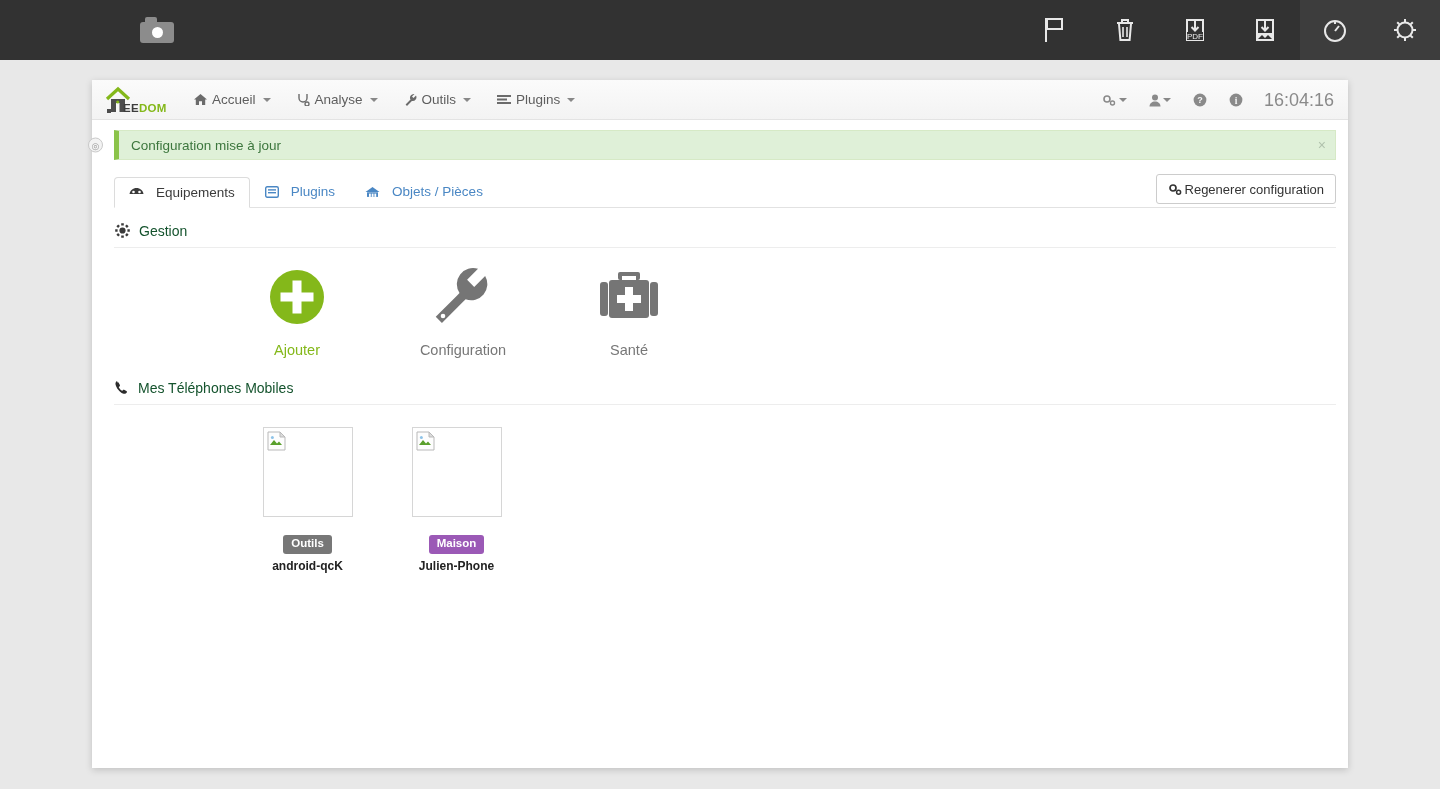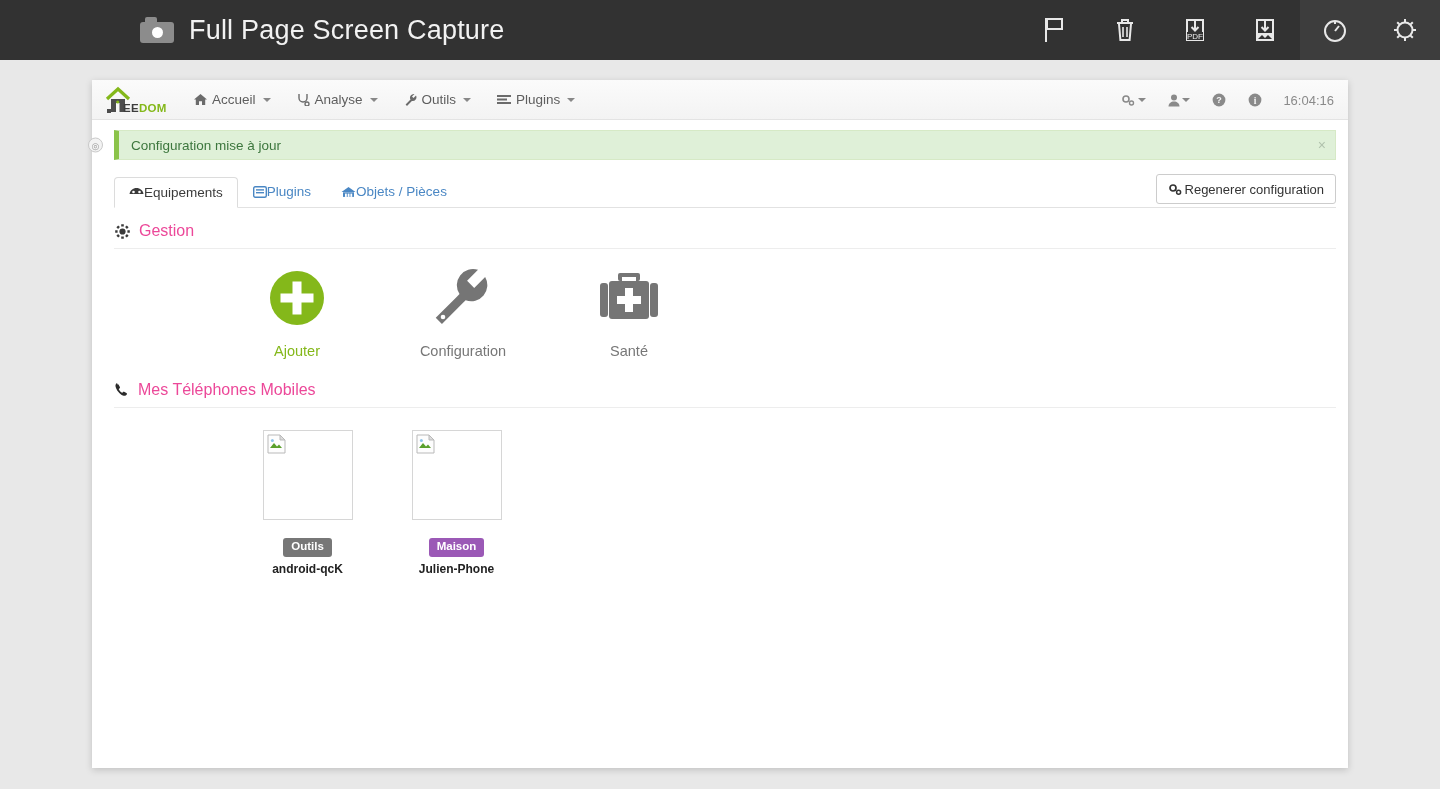--- a/index.html
+++ b/index.html
@@ -87,21 +87,21 @@
   }
   .nav-right {
     position: absolute; right: 14px; top: 0; height: 40px;
     display: flex; align-items: center; gap: 0;
   }
   .nav-ricon {
     color: #8a8a8a; font-size: 13px; padding: 0 11px;
     display: flex; align-items: center; cursor: pointer;
   }
   .nav-clock {
-    color: #8a8a8a; font-size: 13px; padding-left: 10px;
+    color: #8a8a8a; font-size: 18px; padding-left: 10px;
     white-space: nowrap;
   }
 
   
   .alert-wrap { position: relative; }
   .alert {
     margin: 10px 12px 0 22px;
     background: #dff0d8; border: 1px solid #d6e9c6;
     border-left: 5px solid #8bc34a;
     height: 30px; display: flex; align-items: center;
@@ -122,21 +122,21 @@
   }
 
   
   .tabstrip {
     margin: 17px 12px 0 22px; height: 31px;
     border-bottom: 1px solid #e2e2e2;
     display: flex; align-items: flex-end; position: relative;
   }
   .tab {
     height: 31px; padding: 0 14px;
-    display: flex; align-items: center; gap: 0;
+    display: flex; align-items: center; gap: 12px;
     font-size: 13.5px; color: #4a87c4; cursor: pointer;
     border: 1px solid transparent; border-radius: 4px 4px 0 0;
     white-space: nowrap;
   }
   .tab.active {
     color: #3b3b3b; background: #fff;
     border-color: #dcdcdc; border-bottom-color: #fff;
     margin-bottom: -1px;
   }
   .btn-regen {
@@ -145,21 +145,21 @@
     display: flex; align-items: center; gap: 2px;
     background: #fff; border: 1px solid #ccc; border-radius: 3px;
     font-size: 13px; color: #333; cursor: pointer; white-space: nowrap;
   }
 
   
   .sec-head {
     margin: 14px 12px 0 22px; padding-bottom: 8px;
     border-bottom: 1px solid #ededed;
     display: flex; align-items: center; gap: 8px;
-    font-size: 16px; color: #ec4899;
+    font-size: 14px; color: #14532d;
   }
   .sec-head.phones { margin-top: 22px; }
 
   
   .tiles { display: flex; padding: 18px 0 0 130px; gap: 16px; }
   .tile {
     width: 150px; display: flex; flex-direction: column;
     align-items: center; cursor: pointer;
   }
   .tile-icon { height: 62px; display: flex; align-items: center; justify-content: center; }
@@ -186,21 +186,20 @@
 </head>
 <body>
 
 <div class="topbar">
   <div class="topbar-brand">
     <div class="cam-icon">
       <div class="cam-hump"></div>
         <div class="cam-body"></div>
         <div class="cam-lens"></div>
     </div>
-    <div class="topbar-title">Full Page Screen Capture</div>
   </div>
 
   <div class="topbar-actions">
     <div class="tb-btn">
       <svg width="26" height="28" viewBox="0 0 26 28">
           <path d="M4 2v24" stroke="#e8e8e8" stroke-width="2" fill="none"></path>
           <path d="M5 3h15v10H5z" stroke="#e8e8e8" stroke-width="2" fill="none"></path>
         </svg>
     </div>
     <div class="tb-btn">

